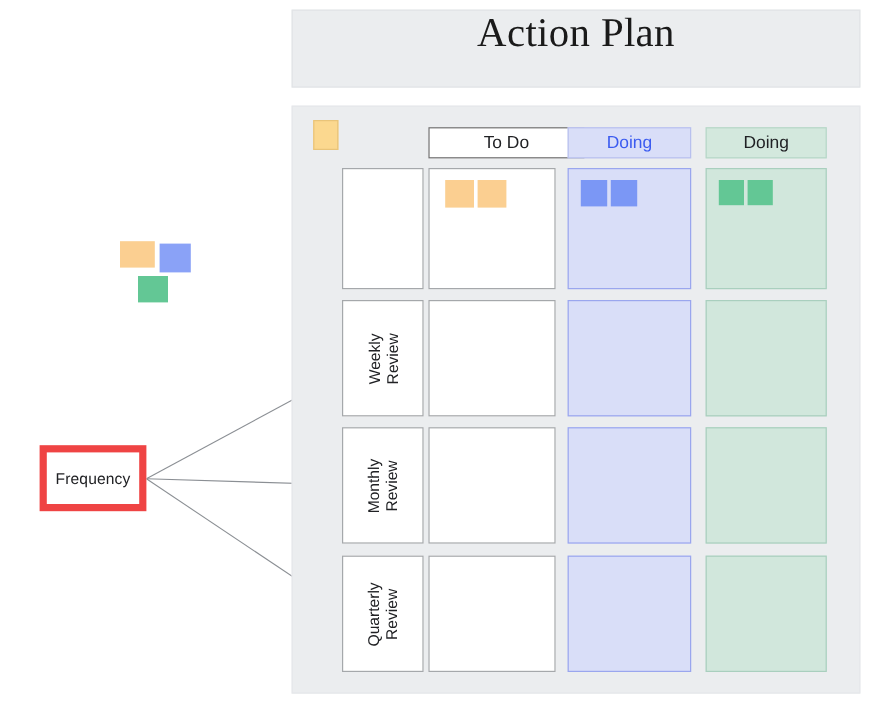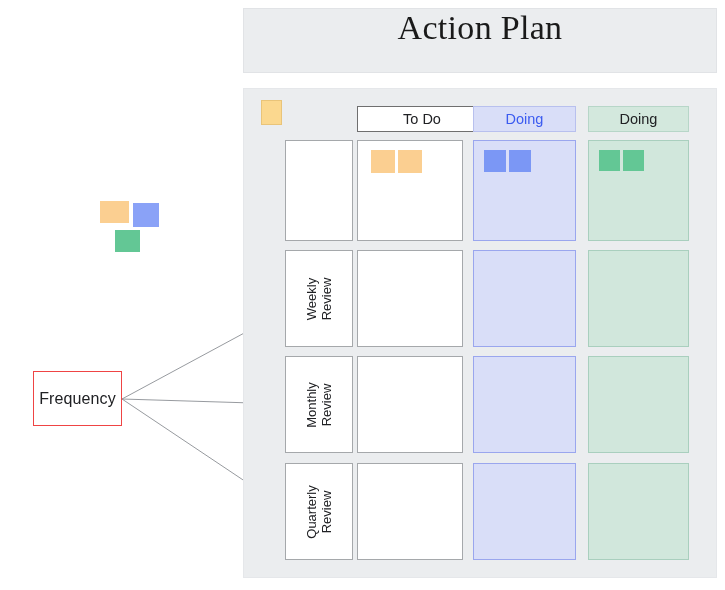--- a/index.html
+++ b/index.html
@@ -48,26 +48,26 @@
   }
 
   
   .freq-node {
     position: absolute;
     left: 33px;
     top: 371px;
     width: 89px;
     height: 55px;
     background: #ffffff;
-    border: 1px solid #ef4444;
+    border: 6px solid #ef4444;
     box-sizing: border-box;
     display: flex;
     align-items: center;
     justify-content: center;
-    font-size: 16px;
+    font-size: 13px;
     color: #202124;
     letter-spacing: .1px;
   }
 
   
   .mini-card {
     position: absolute;
     box-sizing: border-box;
     overflow: hidden;
     padding: 3px 2px;

